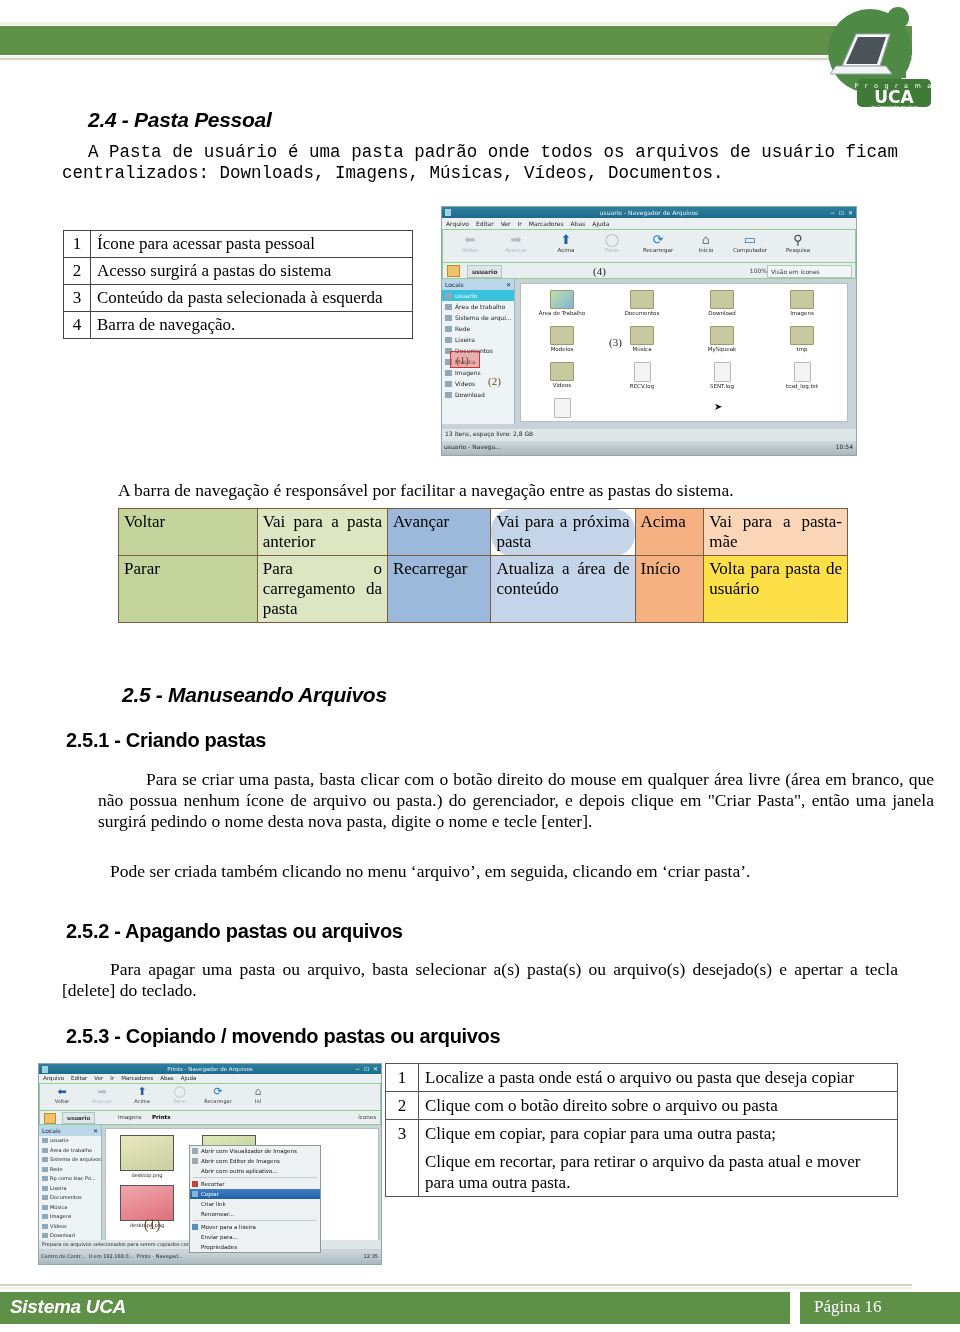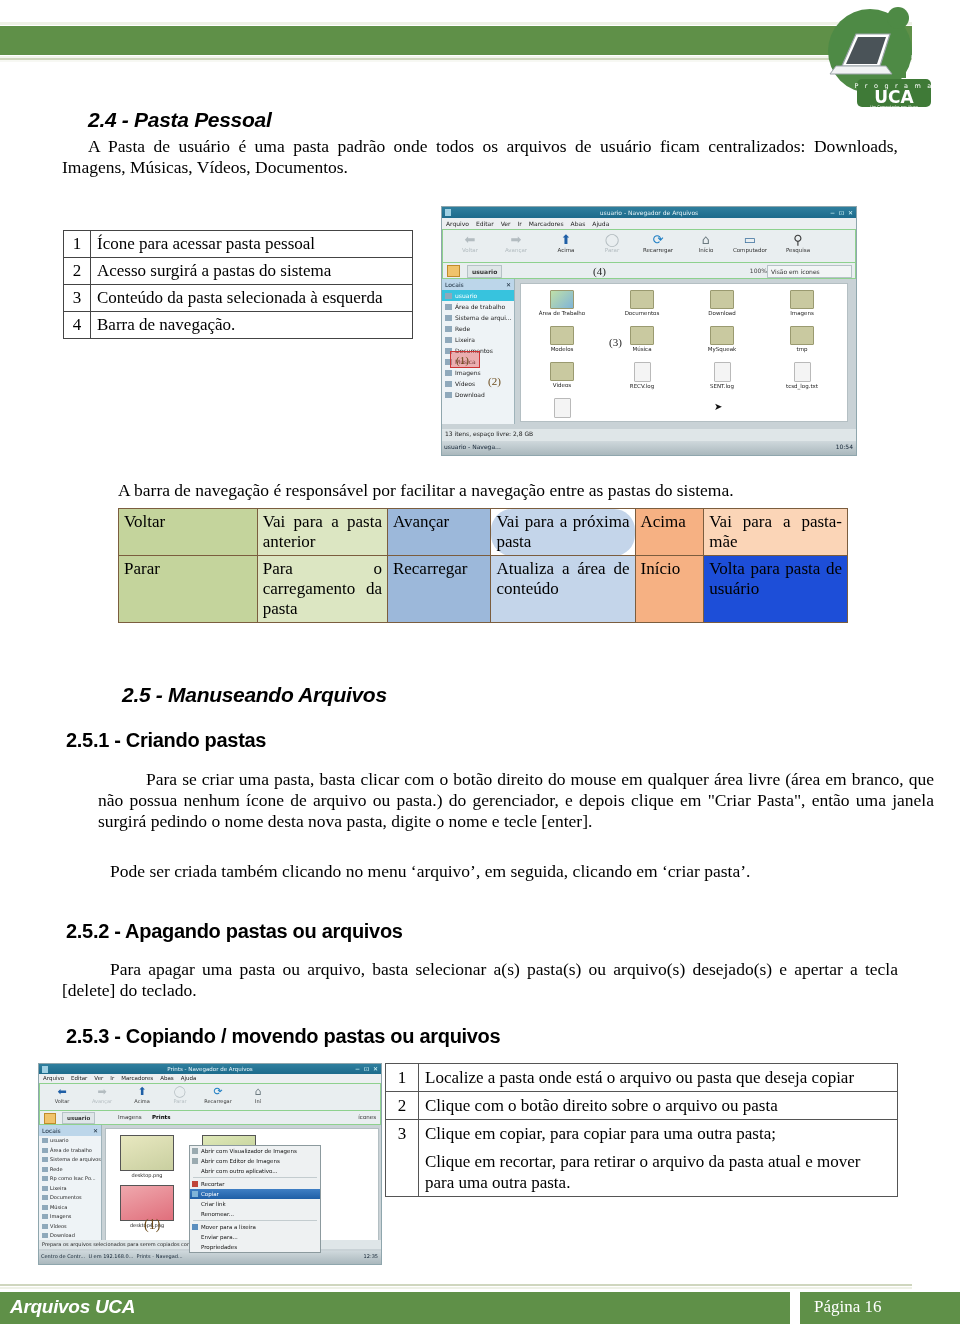--- a/index.html
+++ b/index.html
@@ -20,21 +20,21 @@
   #uca-logo{position:absolute;left:820px;top:4px;width:118px;height:105px;}
 
   
   .h2{font-family:"Liberation Sans", sans-serif;font-weight:bold;font-style:italic;
       font-size:21px;color:#000;letter-spacing:-0.3px;}
   .h3{font-family:"Liberation Sans", sans-serif;font-weight:bold;
       font-size:20px;color:#000;letter-spacing:-0.3px;}
   .body-t{font-family:"Liberation Serif", serif;font-size:17.5px;line-height:21px;text-align:justify;}
 
   #sec24-title{position:absolute;left:88px;top:108px;}
-  #sec24-p{position:absolute;left:62px;top:136px;width:836px;text-indent:26px;}
+  #sec24-p{position:absolute;left:62px;top:142px;width:836px;text-indent:26px;font-family:Liberation Mono, monospace;}
 
   
   #legend-table{position:absolute;left:63px;top:230px;width:350px;border-collapse:collapse;}
   #legend-table td{border:1px solid #444;font-family:"Liberation Serif", serif;font-size:17px;
       padding:3px 6px;vertical-align:top;line-height:20px;}
   #legend-table td.num{width:22px;text-align:center;padding:3px 2px;}
   #legend-table td.txt{text-align:justify;margin-left:32px;}
 
   
   #shot1{position:absolute;left:441px;top:206px;width:414px;height:248px;
@@ -329,21 +329,21 @@
     <td class="w4 c-blue-l" style="background: rgb(196, 213, 234); border-radius: 21px;">Vai para a próxima pasta</td>
     <td class="w5 c-orange-d" style="background: rgb(246, 177, 131);">Acima</td>
     <td class="w6 c-orange-l" style="background: rgb(251, 213, 183);">Vai para a pasta-mãe</td>
   </tr>
   <tr>
     <td class="w1 c-green-d" style="background: rgb(196, 212, 156);">Parar</td>
     <td class="w2 c-green-l" style="background: rgb(220, 230, 194);">Para o carregamento da pasta</td>
     <td class="w3 c-blue-d" style="background: rgb(156, 184, 218);">Recarregar</td>
     <td class="w4 c-blue-l" style="background: rgb(196, 213, 234);">Atualiza a área de conteúdo</td>
     <td class="w5 c-orange-d" style="background: rgb(246, 177, 131);">Início</td>
-    <td class="w6 c-orange-l" style="background: #1d4ed8; margin-left: 32px;">Volta para pasta de usuário</td>
+    <td class="w6 c-orange-l" style="background: #fde047; margin-left: 32px;">Volta para pasta de usuário</td>
   </tr>
 </tbody>
   </table>
 
 <div class="h2" id="sec25-title">2.5 - Manuseando Arquivos</div>
 <div class="h3" id="sec251-title">2.5.1 - Criando pastas</div>
 <div class="body-t" id="sec251-p1">Para se criar uma pasta, basta clicar com o botão direito do mouse em qualquer área livre (área em branco, que não possua nenhum ícone de arquivo ou pasta.) do gerenciador, e depois clique em "Criar Pasta", então uma janela surgirá pedindo o nome desta nova pasta, digite o nome e tecle [enter].</div>
 <div class="body-t" id="sec251-p2">Pode ser criada também clicando no menu ‘arquivo’, em seguida, clicando em ‘criar pasta’.</div>
 <div class="h3" id="sec252-title">2.5.2 - Apagando pastas ou arquivos</div>
 <div class="body-t" id="sec252-p">Para apagar uma pasta ou arquivo, basta selecionar a(s) pasta(s) ou arquivo(s) desejado(s) e apertar a tecla [delete] do teclado.</div>
@@ -454,18 +454,18 @@
       <p>Clique em recortar, para retirar o arquivo da pasta atual e mover para uma outra pasta.</p>
     </td>
   </tr>
 </tbody>
   </table>
 
 <div id="footer">
   <div class="fl1"></div>
   <div class="fl2"></div>
   <div class="fbar">
-    <span>Arquivos UCA</span>
+    <span>Sistema UCA</span>
   </div>
   <div class="fpage">
     <span>Página 16</span>
   </div>
 </div>
 
 </body></html>

